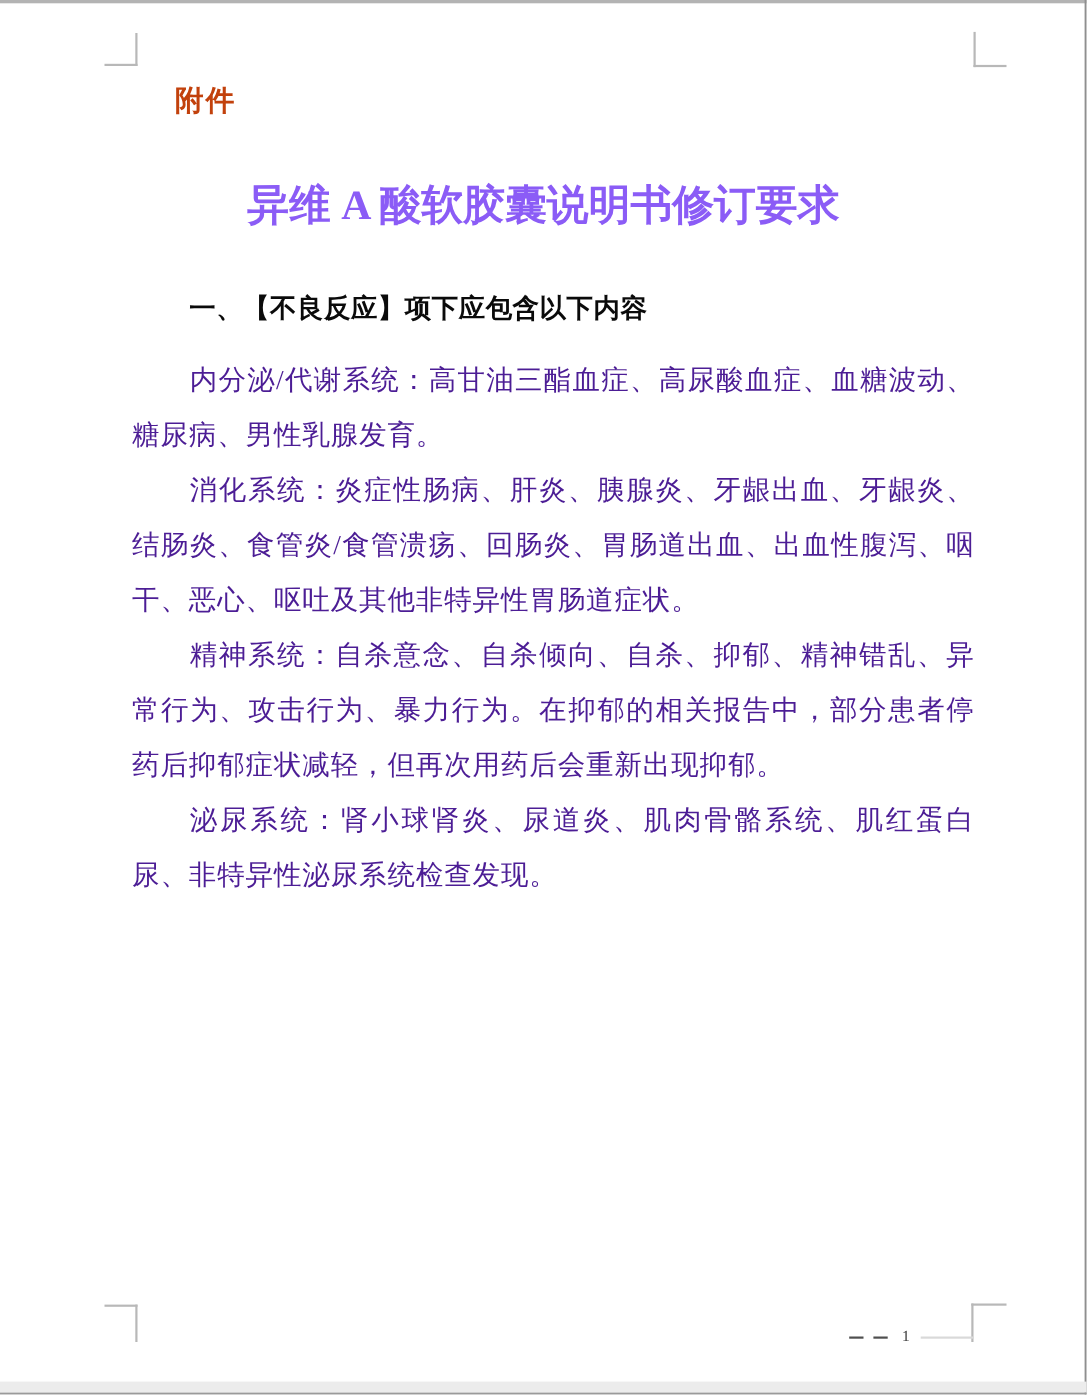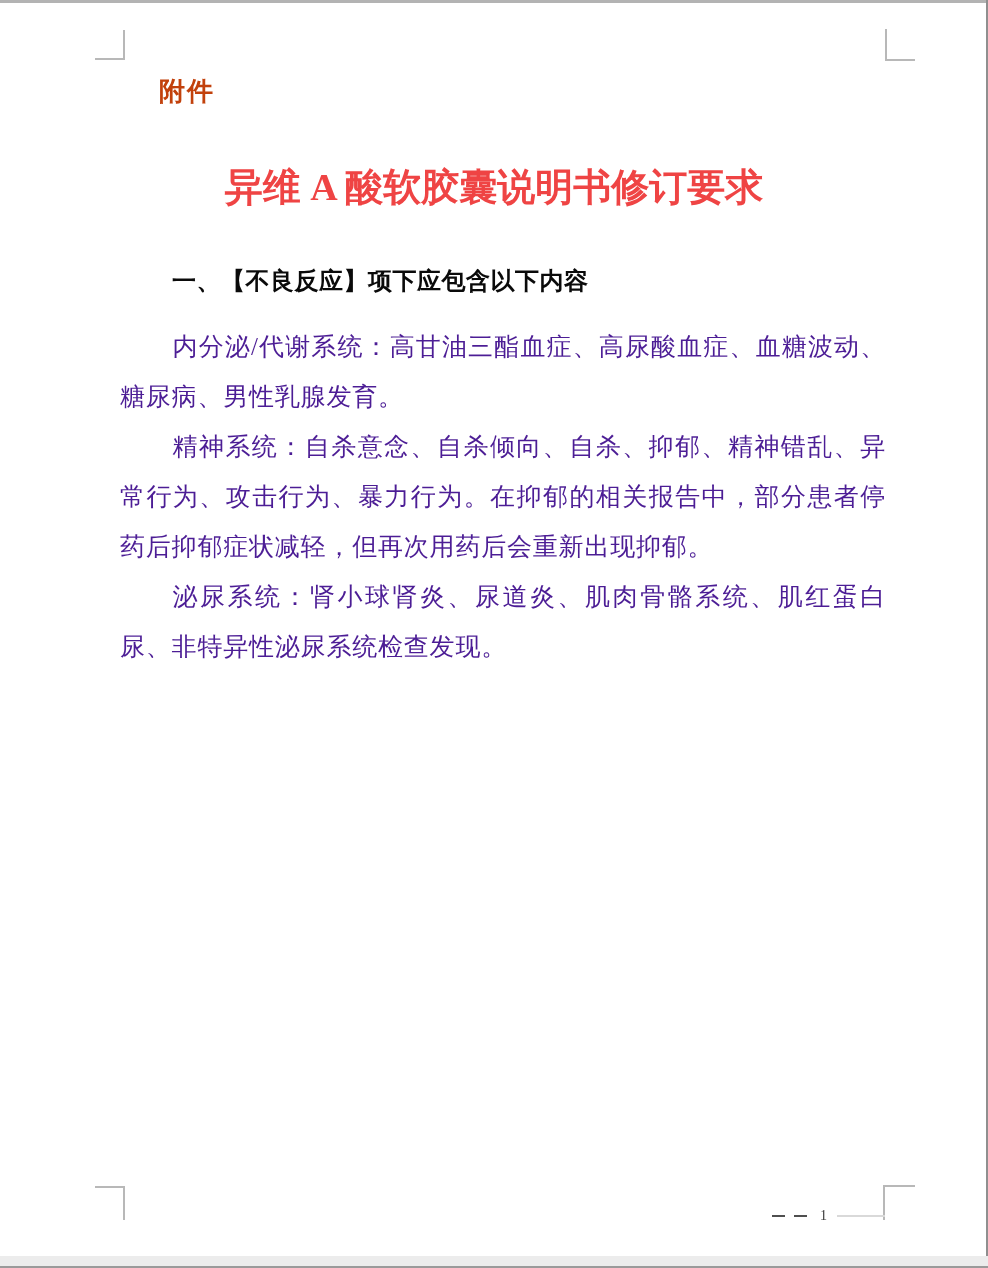--- a/index.html
+++ b/index.html
@@ -63,21 +63,21 @@
     position: absolute;
     left: 0;
     right: 0;
     top: 164px;
     text-align: center;
     font-family: "Liberation Serif", "DejaVu Serif", serif;
     font-size: 38px;
     font-weight: 700;
     line-height: 46px;
     letter-spacing: 0px;
-    color: #ef4444;
+    color: #8b5cf6;
   }
 
   .section-heading {
     position: absolute;
     left: 120px;
     top: 266px;
     width: 770px;
     padding-left: 52px;
     box-sizing: border-box;
     font-family: Liberation Sans, sans-serif;
@@ -149,20 +149,21 @@
   <div class="crop crop-br"></div>
 
   <div class="attachment-label">附件</div>
 
   <div class="doc-title">异维 A 酸软胶囊说明书修订要求</div>
 
   <div class="section-heading">一、【不良反应】项下应包含以下内容</div>
 
   <div class="body-block">
     <p>内分泌/代谢系统：高甘油三酯血症、高尿酸血症、血糖波动、糖尿病、男性乳腺发育。</p>
+    <p>消化系统：炎症性肠病、肝炎、胰腺炎、牙龈出血、牙龈炎、结肠炎、食管炎/食管溃疡、回肠炎、胃肠道出血、出血性腹泻、咽干、恶心、呕吐及其他非特异性胃肠道症状。</p>
     <p>精神系统：自杀意念、自杀倾向、自杀、抑郁、精神错乱、异常行为、攻击行为、暴力行为。在抑郁的相关报告中，部分患者停药后抑郁症状减轻，但再次用药后会重新出现抑郁。</p>
     <p>泌尿系统：肾小球肾炎、尿道炎、肌肉骨骼系统、肌红蛋白尿、非特异性泌尿系统检查发现。</p>
   </div>
 
   <div class="page-footer">
     <span class="footer-dash-dark"></span>
     <span class="footer-dash-dark"></span>
     <span class="footer-page-number">1</span>
     <span class="footer-dash-light"></span>
   </div>

